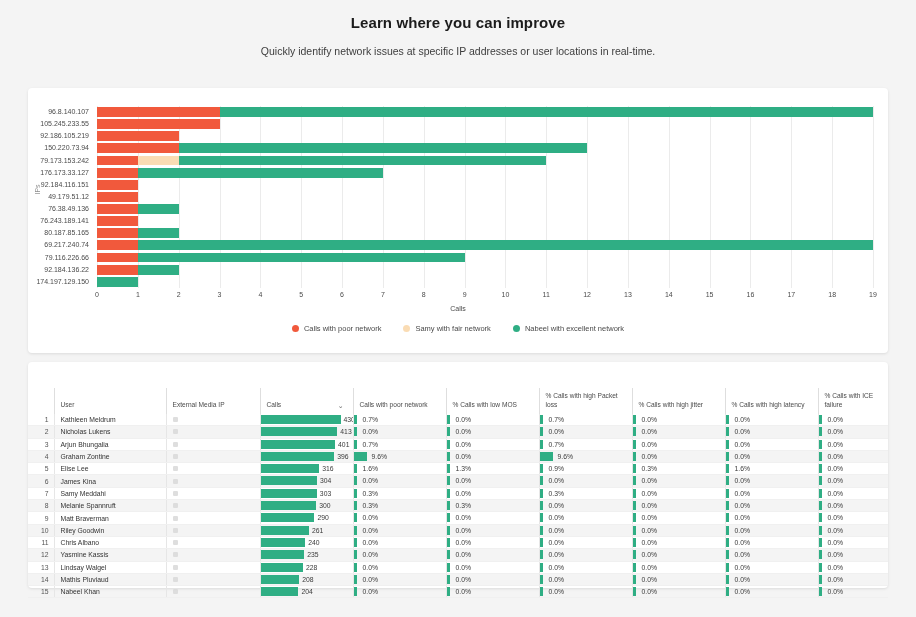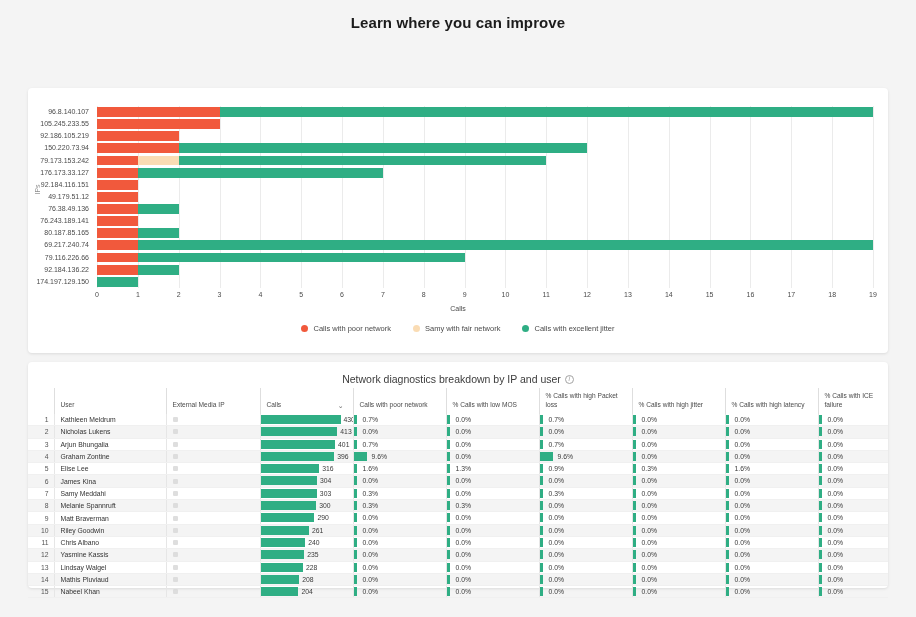--- a/index.html
+++ b/index.html
@@ -160,20 +160,21 @@
   .pct-txt { line-height: 11.3px; padding-left: 3px; }
   .pct-txt.shift { padding-left: 12px; }
 </style>
 </head>
 <body>
 
 <div class="page">
 
   <div class="hero">
     <div class="hero-title">Learn where you can improve</div>
+    <div class="hero-sub">Quickly identify network issues at specific IP addresses or user locations in real-time.</div>
   </div>
 
   <div class="card" id="chart-card">
 
     <div class="chart-area">
       <div class="ylabel">IPs</div>
       <div class="ytick-col" id="ytick-col">
           <div class="ytick" style="height: 12.1333px; line-height: 12.1333px;">96.8.140.107</div>
           <div class="ytick" style="height: 12.1333px; line-height: 12.1333px;">105.245.233.55</div>
           <div class="ytick" style="height: 12.1333px; line-height: 12.1333px;">92.186.105.219</div>
@@ -298,30 +299,27 @@
           <div class="legend-item">
             <span class="legend-dot" style="background:#f1593c"></span>
             <span class="legend-text">Calls with poor network</span>
           </div>
           <div class="legend-item">
             <span class="legend-dot" style="background:#fadcb4"></span>
             <span class="legend-text">Samy with fair network</span>
           </div>
           <div class="legend-item">
             <span class="legend-dot" style="background:#2fae84"></span>
-            <span class="legend-text">Calls with excellent jitter</span>
+            <span class="legend-text">Nabeel with excellent network</span>
           </div>
         </div>
     </div>
   </div>
 
   <div class="card" id="table-card">
-    <div class="card-head">
-      <span class="card-title">Network diagnostics breakdown by IP and user</span><span class="info-icon"></span>
-    </div>
     <div class="table-wrap">
       <table>
         <colgroup>
           <col style="width:26px">
             <col style="width:112px">
             <col style="width:94px">
           <col style="width:93px">
             <col style="width:93px">
             <col style="width:93px">
           <col style="width:93px">

